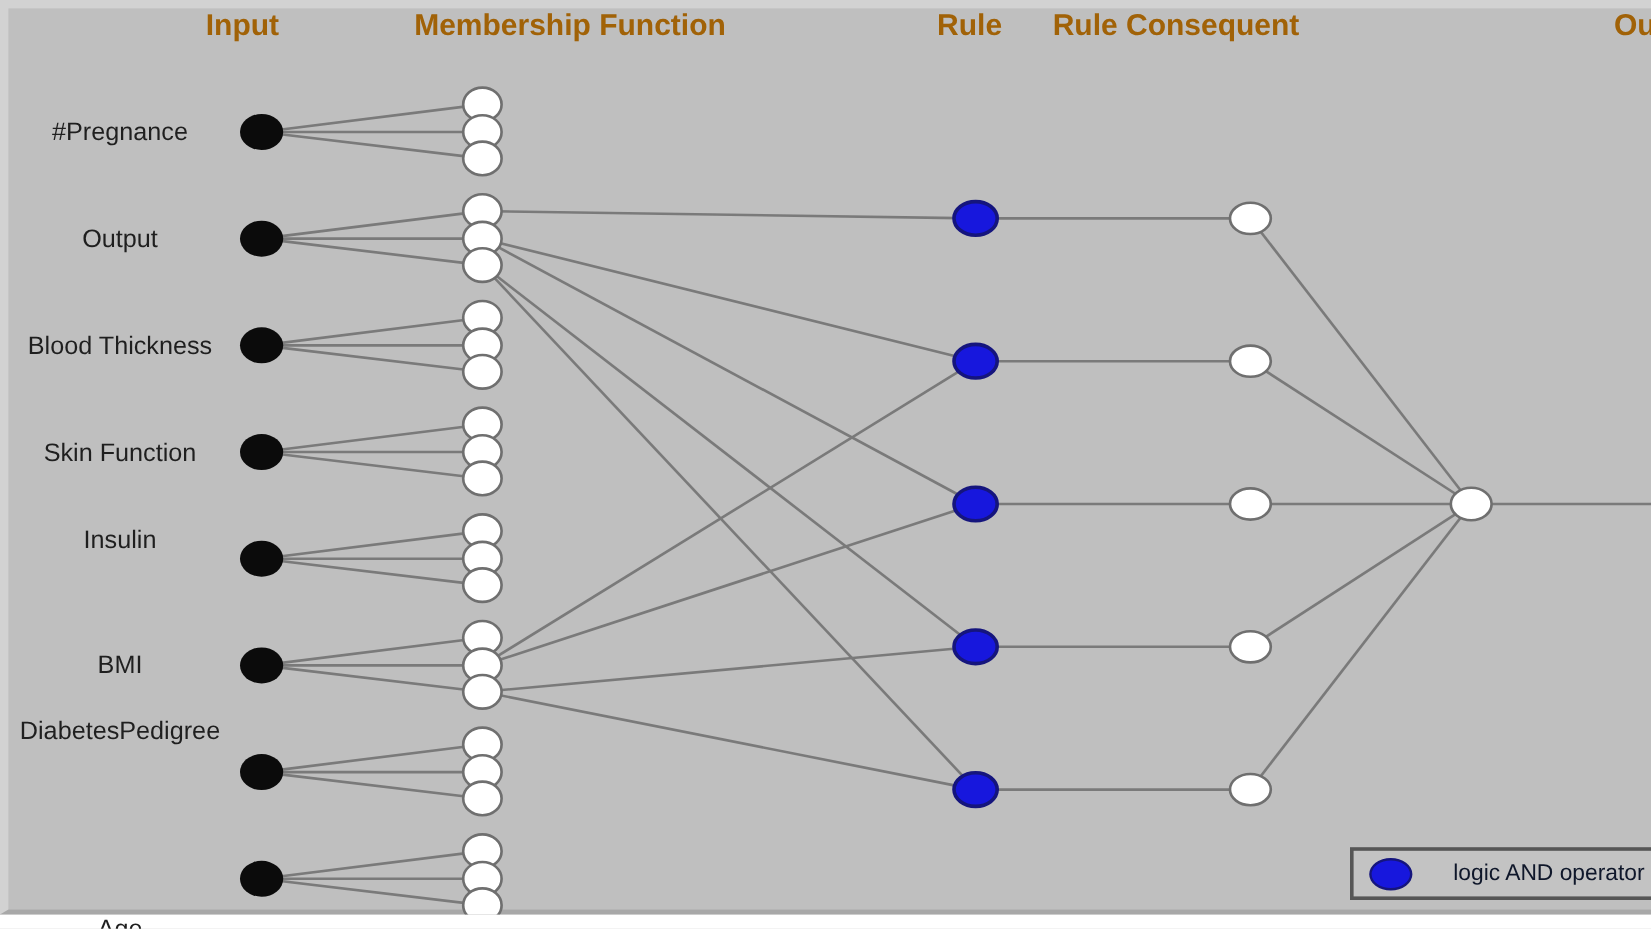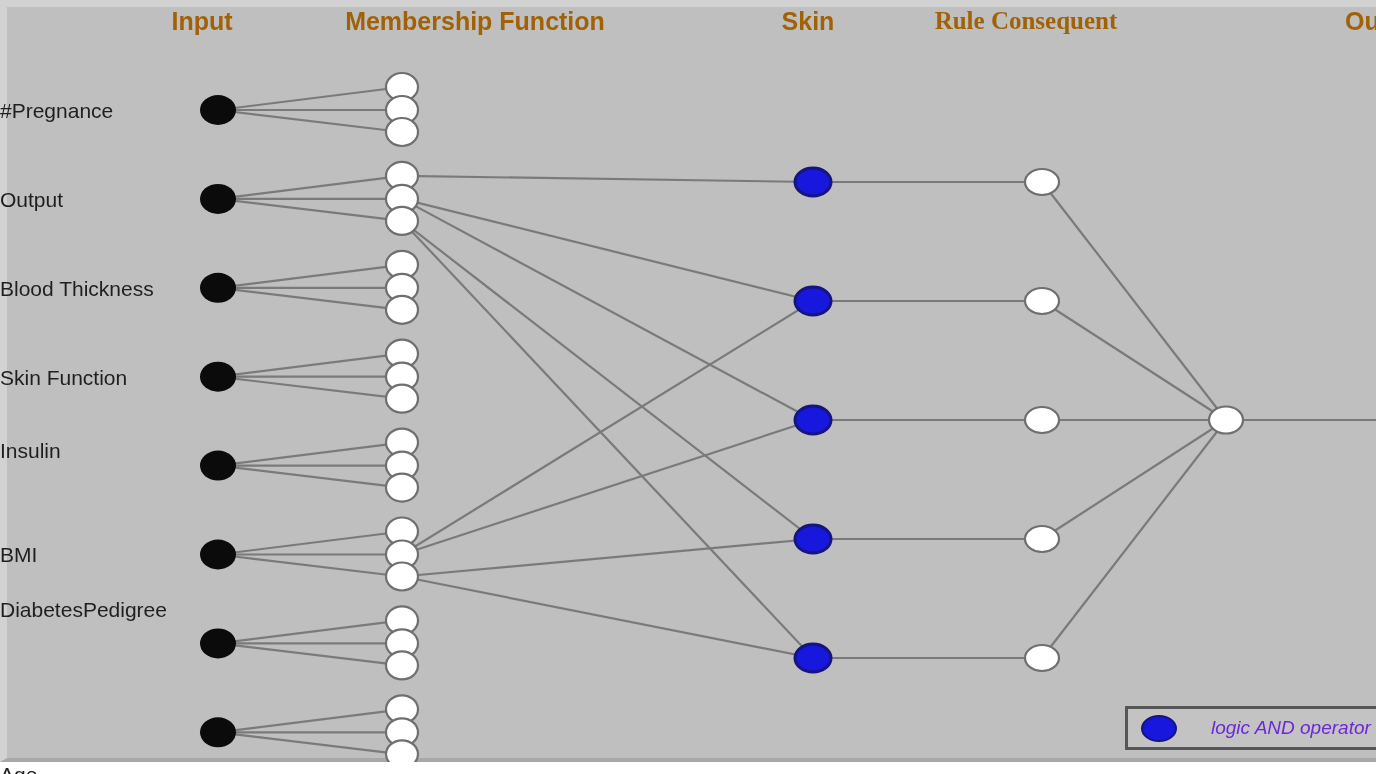--- a/index.html
+++ b/index.html
@@ -28,27 +28,28 @@
     top: 5px; height: 32px; line-height: 32px;
     font-size: 25px; font-weight: 700;
     color: #a16207;
     text-align: center;
     white-space: nowrap;
     letter-spacing: 0px;
   }
   .hdr-input { left: 132px; width: 140px; }
   .hdr-mf { left: 325px; width: 300px; text-align: center; }
   .hdr-rule { left: 748px; width: 120px; }
-  .hdr-conseq { left: 906px; width: 240px; font-family: Liberation Serif, serif; }
+  .hdr-conseq { left: 860px; width: 240px; }
   .hdr-output { left: 1345px; width: 120px; text-align: left; }
   .in-label {
     position: absolute;
     left: 0; width: 200px; height: 27px; line-height: 27px;
     font-size: 21px; font-weight: 400;
     color: #1f1f1f;
+    text-align: center;
     white-space: nowrap;
   }
   .legend {
     position: absolute;
     left: 1125px; top: 706px;
     width: 280px; height: 44px;
     box-sizing: border-box;
     border: 3px solid #565656;
     background: #c3c3c3;
   }
@@ -59,23 +60,22 @@
     border-radius: 50%;
     background: #1717dd;
     border: 2px solid #15157d;
     box-sizing: border-box;
   }
   .legend-label {
     position: absolute;
     left: 83px; top: 0;
     height: 38px; line-height: 38px;
     font-size: 19px;
-    color: #6d28d9;
+    color: #0f172a;
     white-space: nowrap;
-    font-style: italic;
   }
 </style>
 </head>
 <body>
 
 <div class="figure"></div>
 
 <svg id="network" viewBox="0 0 1376 762" xmlns="http://www.w3.org/2000/svg">
     <line x1="218" y1="110" x2="402" y2="87" stroke="#7a7a7a" stroke-width="2.2"></line>
     <line x1="218" y1="110" x2="402" y2="110" stroke="#7a7a7a" stroke-width="2.2"></line>
@@ -161,21 +161,21 @@
     <ellipse cx="1042" cy="420" rx="17" ry="13" fill="#ffffff" stroke="#6f6f6f" stroke-width="2.2"></ellipse>
     <ellipse cx="813" cy="539" rx="18" ry="14" fill="#1717dd" stroke="#15157d" stroke-width="3"></ellipse>
     <ellipse cx="1042" cy="539" rx="17" ry="13" fill="#ffffff" stroke="#6f6f6f" stroke-width="2.2"></ellipse>
     <ellipse cx="813" cy="658" rx="18" ry="14" fill="#1717dd" stroke="#15157d" stroke-width="3"></ellipse>
     <ellipse cx="1042" cy="658" rx="17" ry="13" fill="#ffffff" stroke="#6f6f6f" stroke-width="2.2"></ellipse>
     <ellipse cx="1226" cy="420" rx="17" ry="13.5" fill="#ffffff" stroke="#6f6f6f" stroke-width="2.2"></ellipse>
   </svg>
 
 <div class="hdr hdr-input">Input</div>
 <div class="hdr hdr-mf">Membership Function</div>
-<div class="hdr hdr-rule">Skin</div>
+<div class="hdr hdr-rule">Rule</div>
 <div class="hdr hdr-conseq">Rule Consequent</div>
 <div class="hdr hdr-output">Output</div>
 
 <div class="in-label" style="top:97px">#Pregnance</div>
 <div class="in-label" style="top:186px">Output</div>
 <div class="in-label" style="top:275px">Blood Thickness</div>
 <div class="in-label" style="top:364px">Skin Function</div>
 <div class="in-label" style="top:437px">Insulin</div>
 <div class="in-label" style="top:541px">BMI</div>
 <div class="in-label" style="top:596px">DiabetesPedigree</div>

